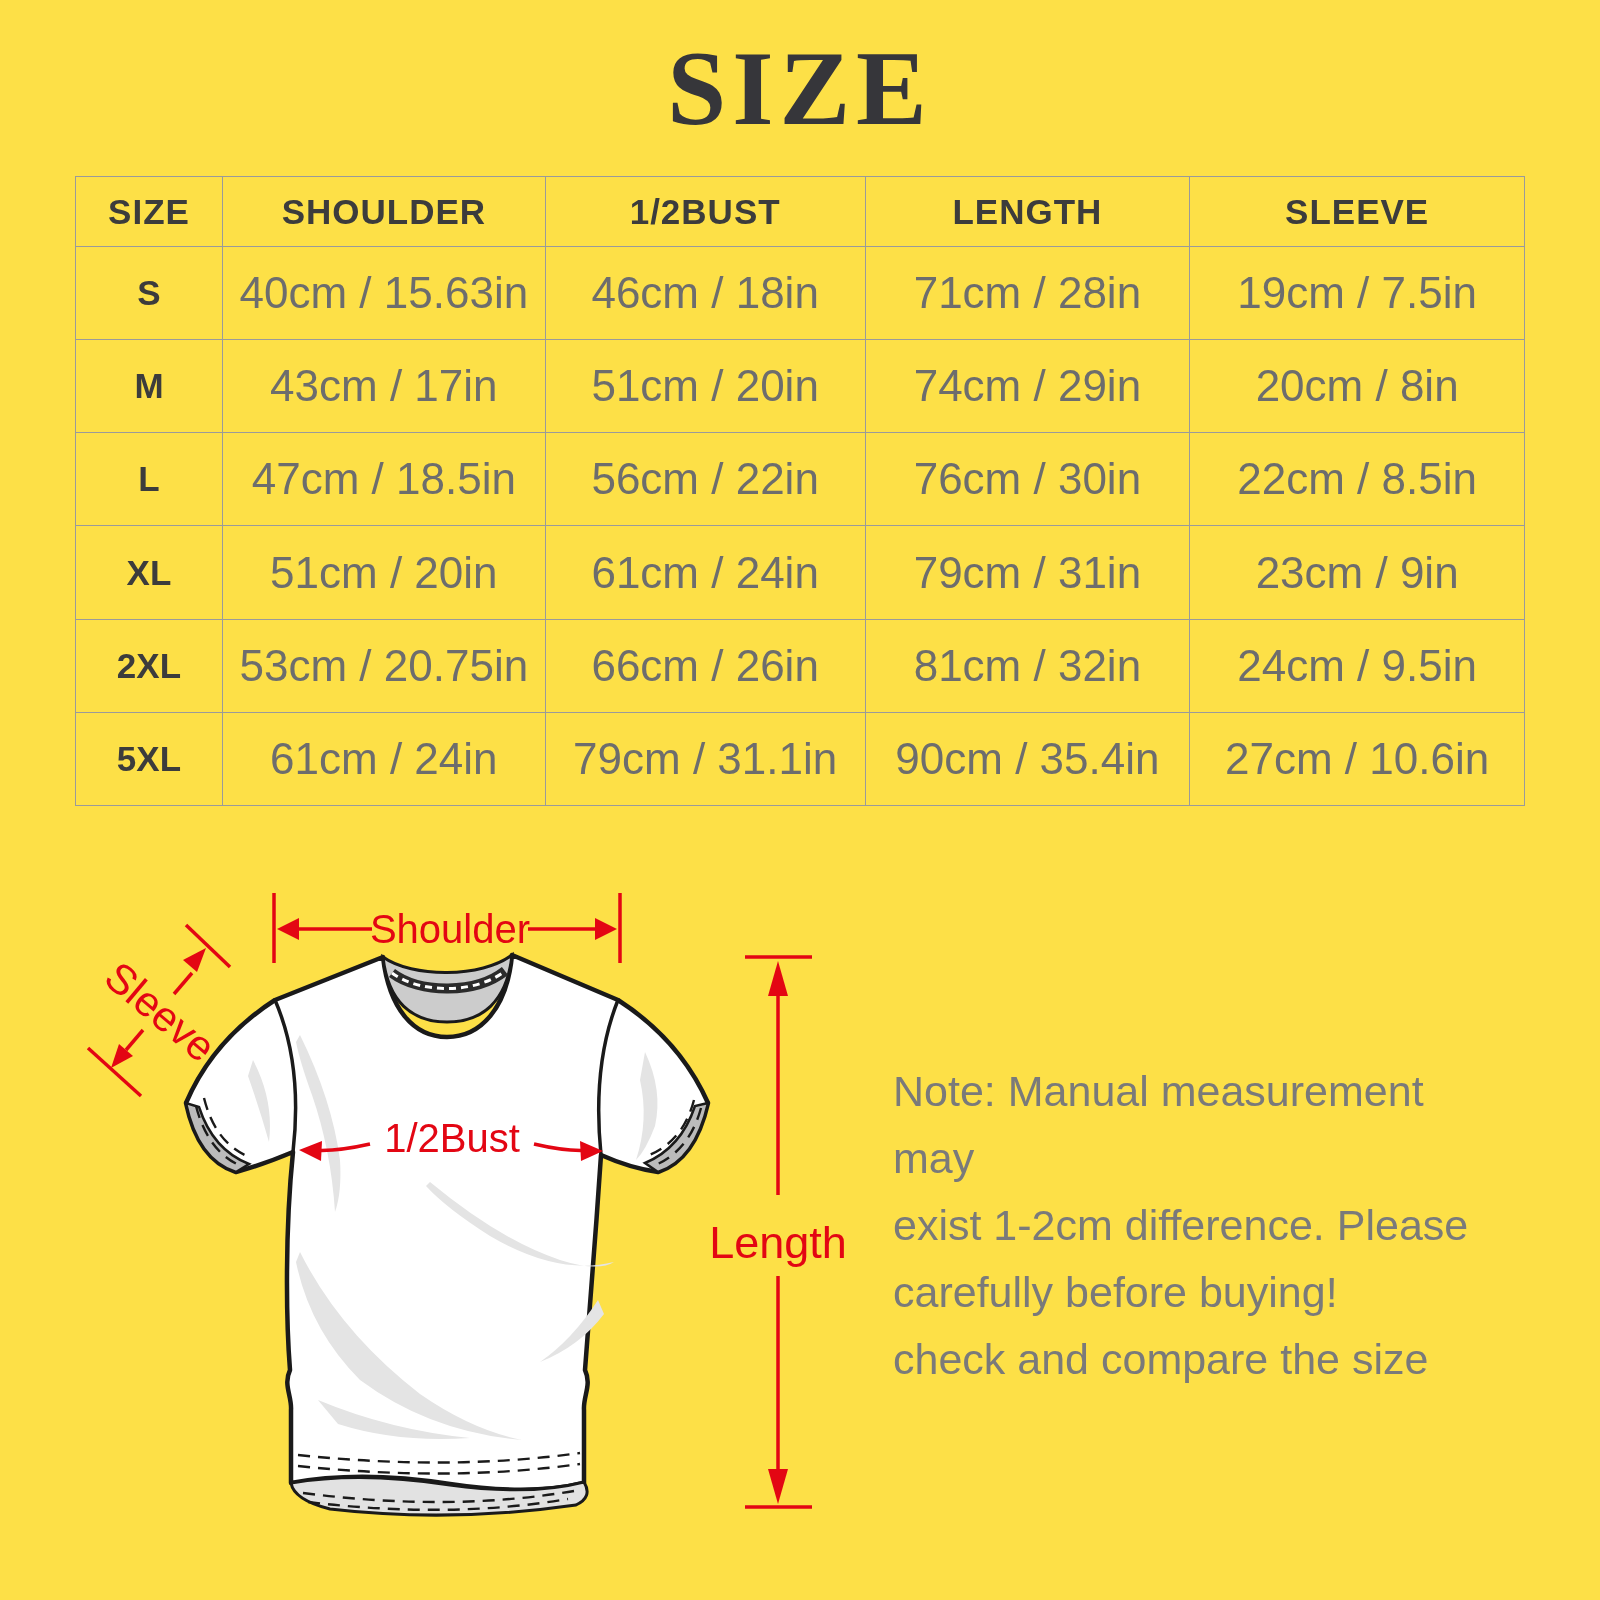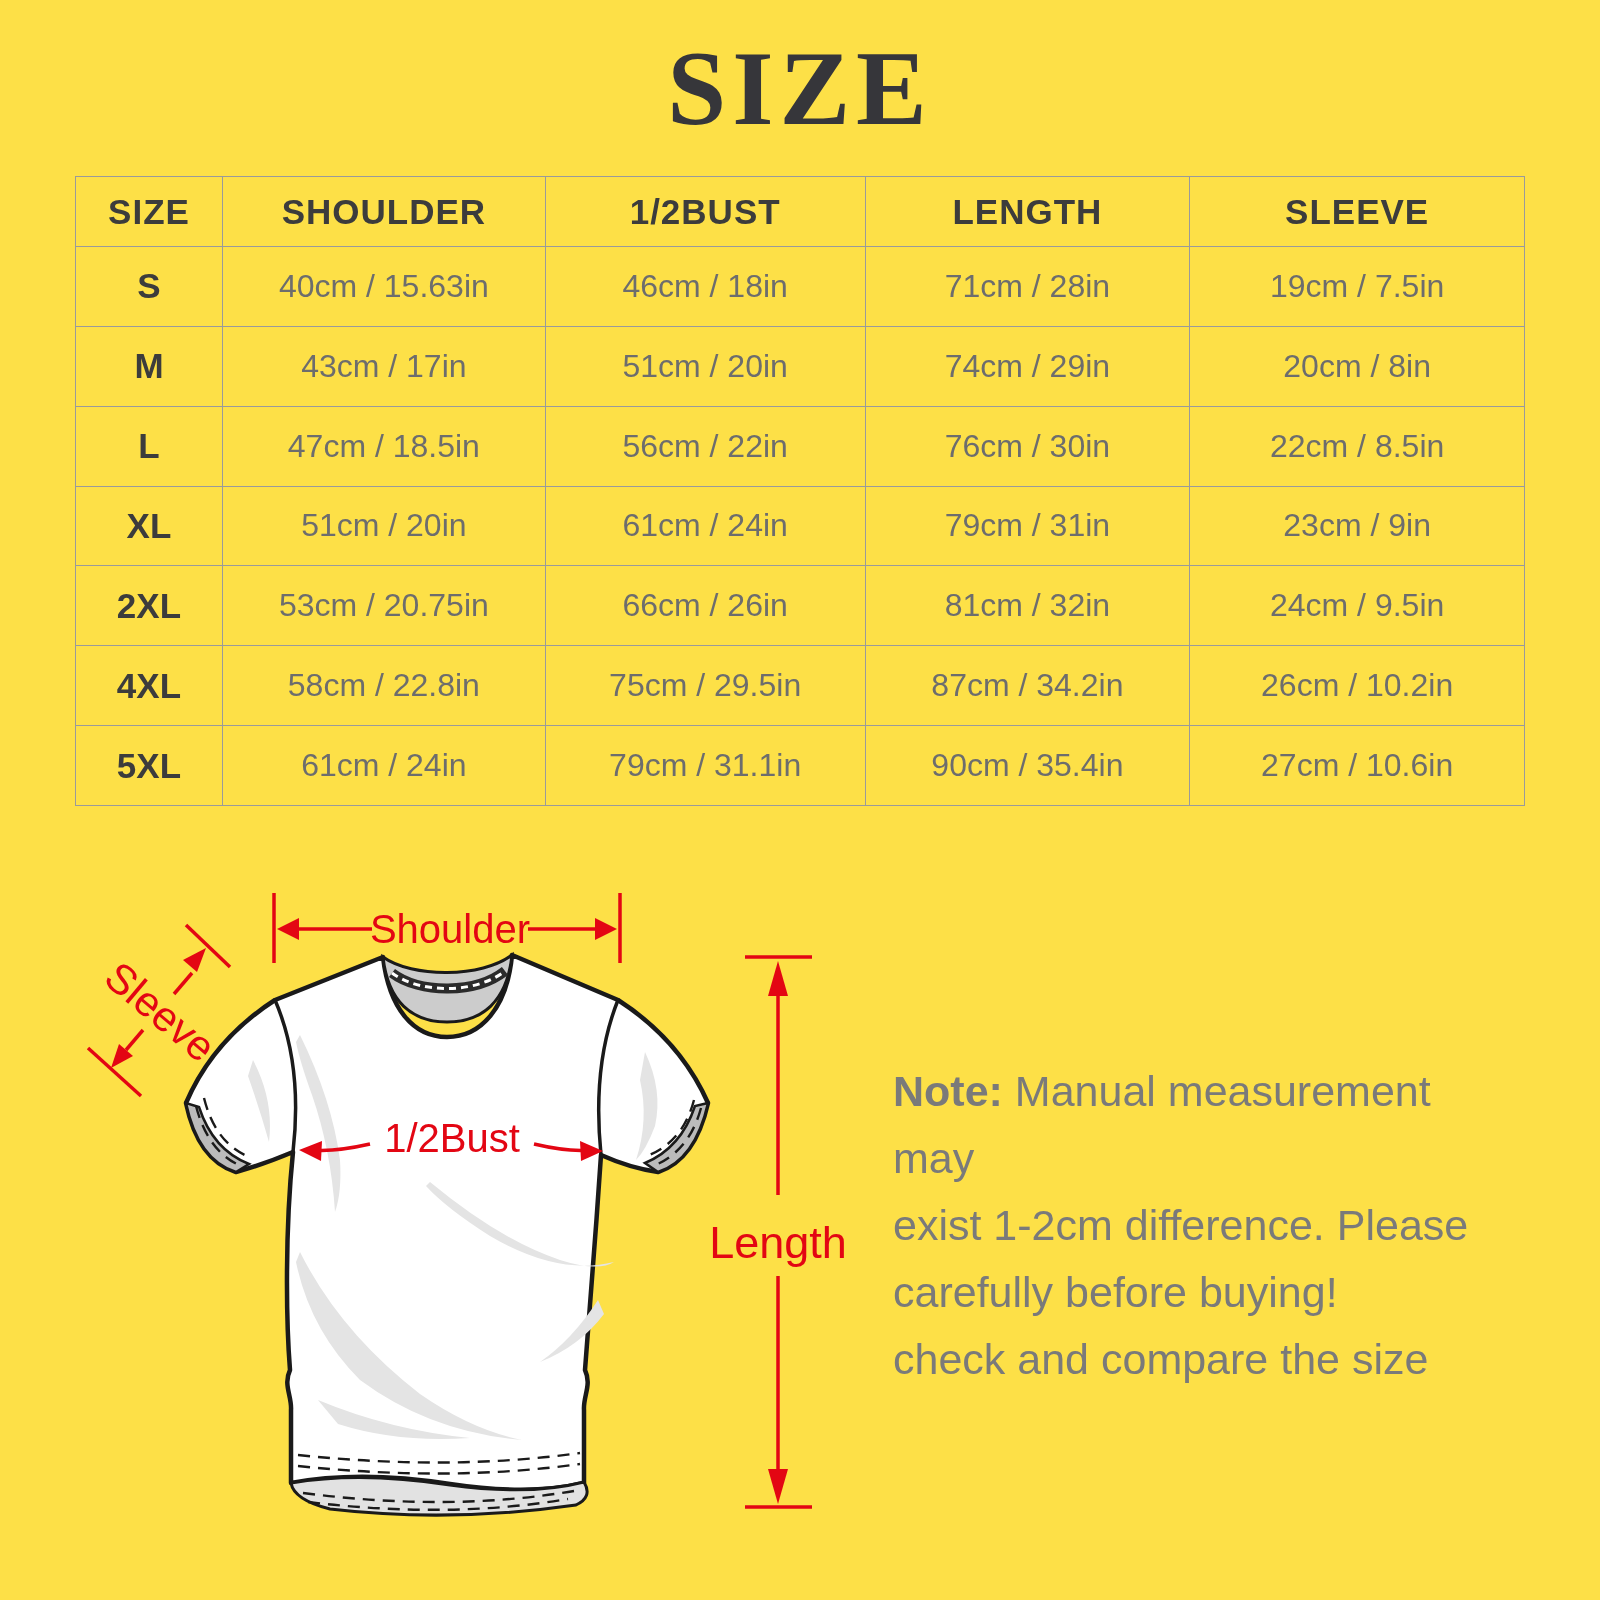--- a/index.html
+++ b/index.html
@@ -9,41 +9,41 @@
 
   .title{position:absolute;top:36px;left:0;right:0;text-align:center;
          font-family:"Liberation Serif",serif;font-weight:bold;font-size:106px;
          letter-spacing:6px;color:#36363a;line-height:1.0;}
 
   table.size-table{position:absolute;left:75px;top:176px;width:1450px;height:630px;
         border-collapse:collapse;table-layout:fixed;}
   table.size-table td,table.size-table th{border:1px solid var(--border);text-align:center;vertical-align:middle;height:70px;padding:0;}
   table.size-table th{font-size:35px;font-weight:bold;color:var(--headink);letter-spacing:1px;}
   td.size-col{font-size:35px;font-weight:bold;color:var(--headink);}
-  td.val{font-size:32px;font-weight:normal;color:var(--cellgray);}
+  td.val{font-size:44px;font-weight:normal;color:var(--cellgray);}
 
   .diagram-svg{position:absolute;left:60px;top:850px;width:850px;height:690px;}
 
   .outline{fill:#ffffff;stroke:var(--ink);stroke-width:4.5;stroke-linejoin:round;stroke-linecap:round;}
   .seam{fill:none;stroke:var(--ink);stroke-width:3.5;stroke-linecap:round;}
   .stitch{fill:none;stroke:var(--ink);stroke-width:2.4;stroke-dasharray:12 8;}
   .shadow{fill:#e4e4e4;stroke:none;}
   .collar-inner{fill:#cccccc;stroke:var(--ink);stroke-width:3;}
   .collar-band{fill:none;stroke:#2b2b2b;stroke-width:10;}
   .collar-band-dash{fill:none;stroke:#ffffff;stroke-width:3;stroke-dasharray:7 5;}
   .cuff-inner{fill:#bbbbbb;stroke:var(--ink);stroke-width:2.5;}
   .hem-under{fill:#e2e2e2;stroke:var(--ink);stroke-width:3;}
 
   .red-line{fill:none;stroke:var(--accent);stroke-width:3.5;stroke-linecap:butt;}
   .red-head{fill:var(--accent);stroke:none;}
   .red-text{fill:var(--accent);font-family:"Liberation Sans",sans-serif;}
 
   .note{position:absolute;left:893px;top:1058px;width:610px;color:var(--notegray);
         font-size:43px;line-height:67px;}
-  .note b{font-weight:bold;color:var(--notegray);}
+  .note b{font-weight:normal;color:var(--notegray);}
 </style>
 </head>
 <body>
 
 <div class="page">
 
   <div class="title">SIZE</div>
 
   <table class="size-table">
     <colgroup>
@@ -90,27 +90,20 @@
         <td class="val">61cm / 24in</td>
         <td class="val">79cm / 31in</td>
         <td class="val">23cm / 9in</td>
       </tr>
       <tr>
         <td class="size-col">2XL</td>
         <td class="val">53cm / 20.75in</td>
         <td class="val">66cm / 26in</td>
         <td class="val">81cm / 32in</td>
         <td class="val">24cm / 9.5in</td>
-      </tr>
-      <tr>
-        <td class="size-col">4XL</td>
-        <td class="val">58cm / 22.8in</td>
-        <td class="val">75cm / 29.5in</td>
-        <td class="val">87cm / 34.2in</td>
-        <td class="val">26cm / 10.2in</td>
       </tr>
       <tr>
         <td class="size-col">5XL</td>
         <td class="val">61cm / 24in</td>
         <td class="val">79cm / 31.1in</td>
         <td class="val">90cm / 35.4in</td>
         <td class="val">27cm / 10.6in</td>
       </tr>
     </tbody>
   </table>

